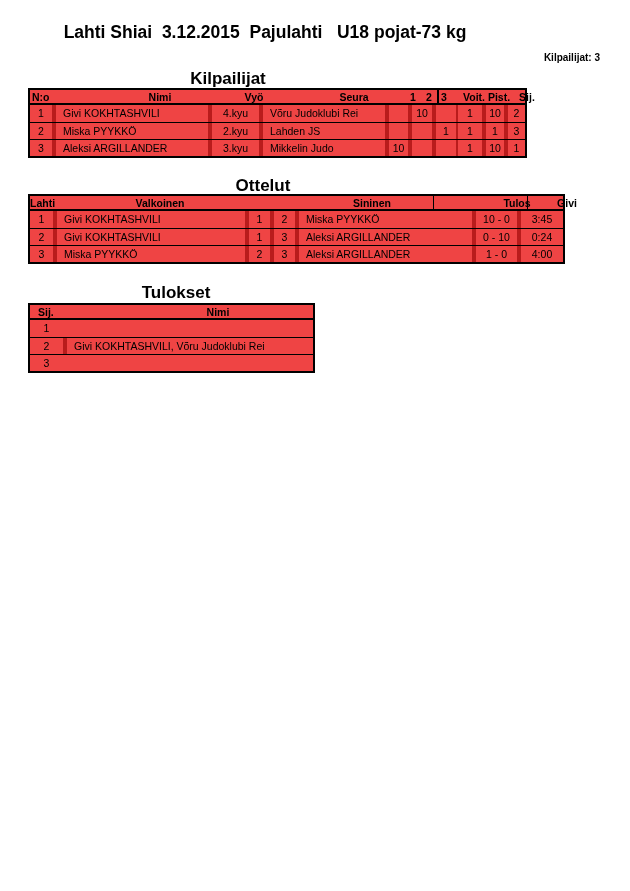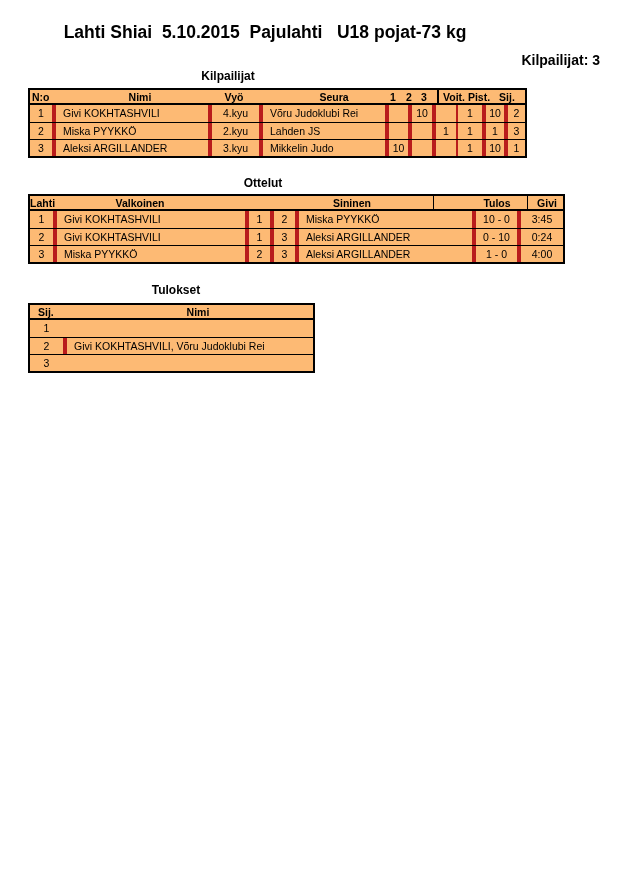--- a/index.html
+++ b/index.html
@@ -8,60 +8,60 @@
     width:630px; height:891px; position:relative;
     font-family:"Liberation Sans", sans-serif; color:#000;
     overflow:hidden;
   }
   .doc-title {
     position:absolute; top:22px; left:0; width:530px;
     text-align:center; font-size:17.5px; font-weight:bold; white-space:pre;
   }
   .count-label {
     position:absolute; top:52px; left:450px; width:150px;
-    text-align:right; font-size:14px; font-weight:bold;
+    text-align:right; font-size:10px; font-weight:bold;
   }
   .sec-title {
     position:absolute; width:200px; text-align:center;
-    font-size:12px; font-weight:bold;
+    font-size:17px; font-weight:bold;
   }
   .sec-kilpailijat { top:69px;  left:128px; }
   .sec-ottelut     { top:176px; left:163px; }
   .sec-tulokset    { top:283px; left:76px;  }
 
-  .tbl { position:absolute; border:2px solid #000; background:#fdba74; }
+  .tbl { position:absolute; border:2px solid #000; background:#ef4444; }
   .t1 { left:28px; top:88px;  width:499px; }
   .t2 { left:28px; top:194px; width:537px; }
   .t3 { left:28px; top:303px; width:287px; }
 
   .thead {
     position:relative; height:15px; border-bottom:2px solid #000;
     font-weight:bold; font-size:10.5px;
   }
   .thead .hl { position:absolute; top:0; line-height:15px; white-space:nowrap; }
-  .thead .hc { transform:translateX(-50%); }
+  .thead .hc { transform:translateX(-50%);margin-left:20px; }
   .thead .vl { position:absolute; top:0; bottom:0; width:1px; background:#000; }
   .thead .vl.thick { width:2px; }
 
   .trow { display:grid; height:17px; font-size:10.5px; line-height:16px; }
   .trow + .trow { border-top:1px solid #000; }
   .t1 .trow { grid-template-columns:22px 156px 51px 126px 23px 24px 24px 26px 22px 21px; }
   .t2 .trow { grid-template-columns:23px 192px 25px 25px 177px 45px 46px; }
   .t3 .trow { grid-template-columns:33px 250px; }
 
   .td { border-left:4px solid #b91c1c; overflow:hidden; white-space:nowrap; }
   .td:first-child { border-left:none; }
   .td.thickl { border-left-width:2px; }
   .td.ctr { text-align:center; }
   .td.lft { padding-left:7px; }
 </style>
 </head>
 <body>
 
-<div class="doc-title">Lahti Shiai  5.10.2015  Pajulahti   U18 pojat-73 kg</div>
+<div class="doc-title">Lahti Shiai  3.12.2015  Pajulahti   U18 pojat-73 kg</div>
 <div class="count-label">Kilpailijat: 3</div>
 
 <div class="sec-title sec-kilpailijat">Kilpailijat</div>
 
 <div class="tbl t1">
   <div class="thead">
     <span class="hl" style="left:2px">N:o</span>
     <span class="hl hc" style="left:110px">Nimi</span>
     <span class="hl hc" style="left:204px">Vyö</span>
     <span class="hl hc" style="left:304px">Seura</span>

